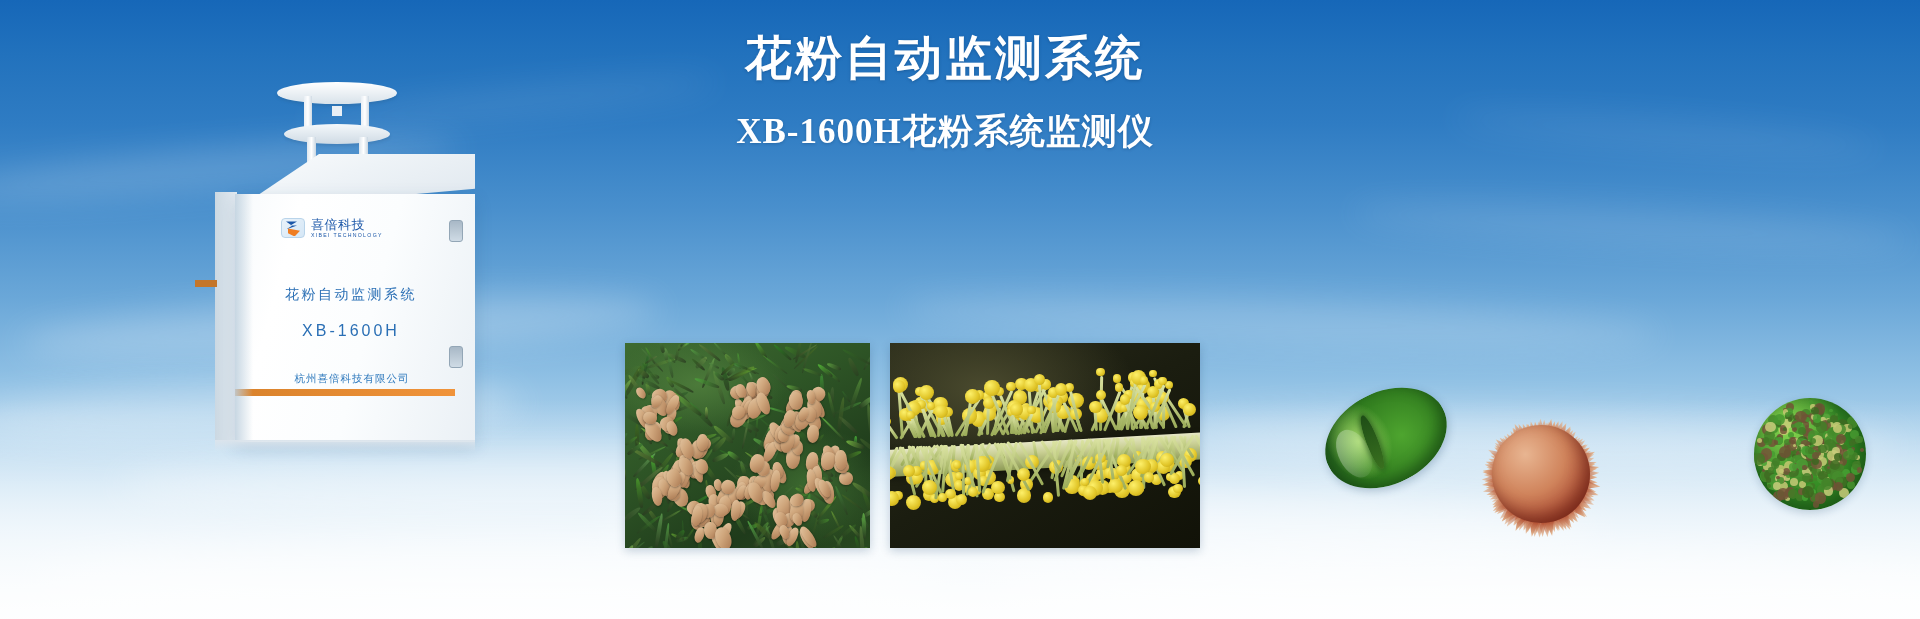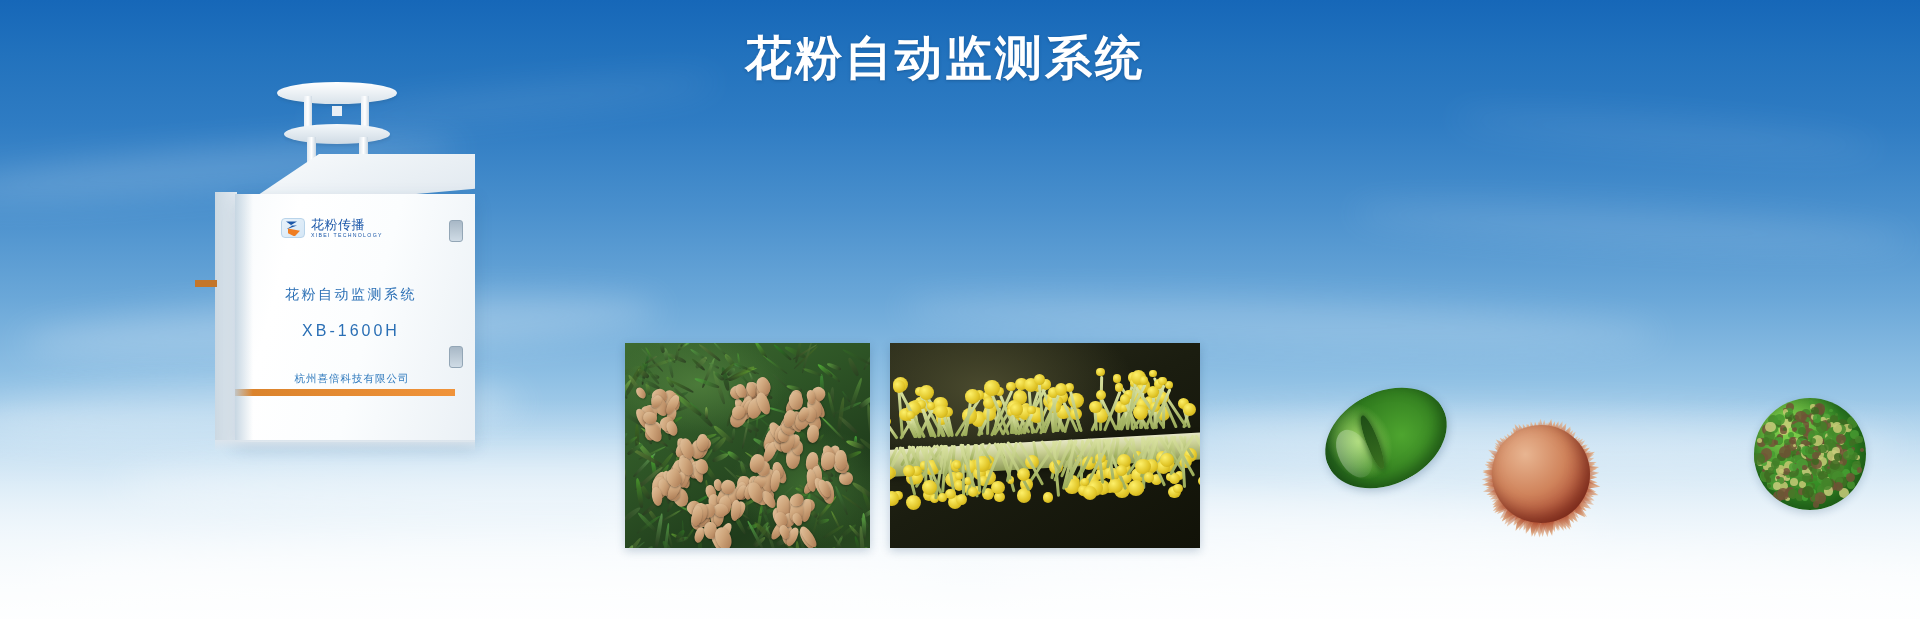--- a/index.html
+++ b/index.html
@@ -298,20 +298,21 @@
   <div class="cloud c7"></div>
   <div class="cloud c8"></div>
   <div class="cloud c9"></div>
   <div class="cloud c10"></div>
   <div class="cloud c11"></div>
   <div class="cloud c12"></div>
   <div class="haze"></div>
 
   <div class="headings">
     <div class="title-main">花粉自动监测系统</div>
+    <div class="title-sub1">XB-1600H花粉系统监测仪</div>
   </div>
 
   <div class="device">
 
     <div class="dev-inlet">
       <div class="inlet-cap"></div>
       <div class="inlet-post p1"></div>
       <div class="inlet-post p2"></div>
       <div class="inlet-post p3"></div>
       <div class="inlet-cap2"></div>
@@ -320,21 +321,21 @@
     </div>
 
     <div class="dev-top"></div>
     <div class="dev-left"></div>
 
     <div class="dev-body">
 
       <div class="logo-row">
         <div class="logo-mark"></div>
         <div>
-          <div class="logo-txt-cn">花粉传播</div>
+          <div class="logo-txt-cn">喜倍科技</div>
           <div class="logo-txt-en">XIBEI TECHNOLOGY</div>
         </div>
       </div>
 
       <div class="dev-label-cn">花粉自动监测系统</div>
       <div class="dev-label-model">XB-1600H</div>
       <div class="dev-company-cn">杭州喜倍科技有限公司</div>
       <div class="dev-company-en">HANG ZHOU XIBEI TECHNOLOGY CO., LTD.</div>
 
       <div class="dev-orange"></div>

